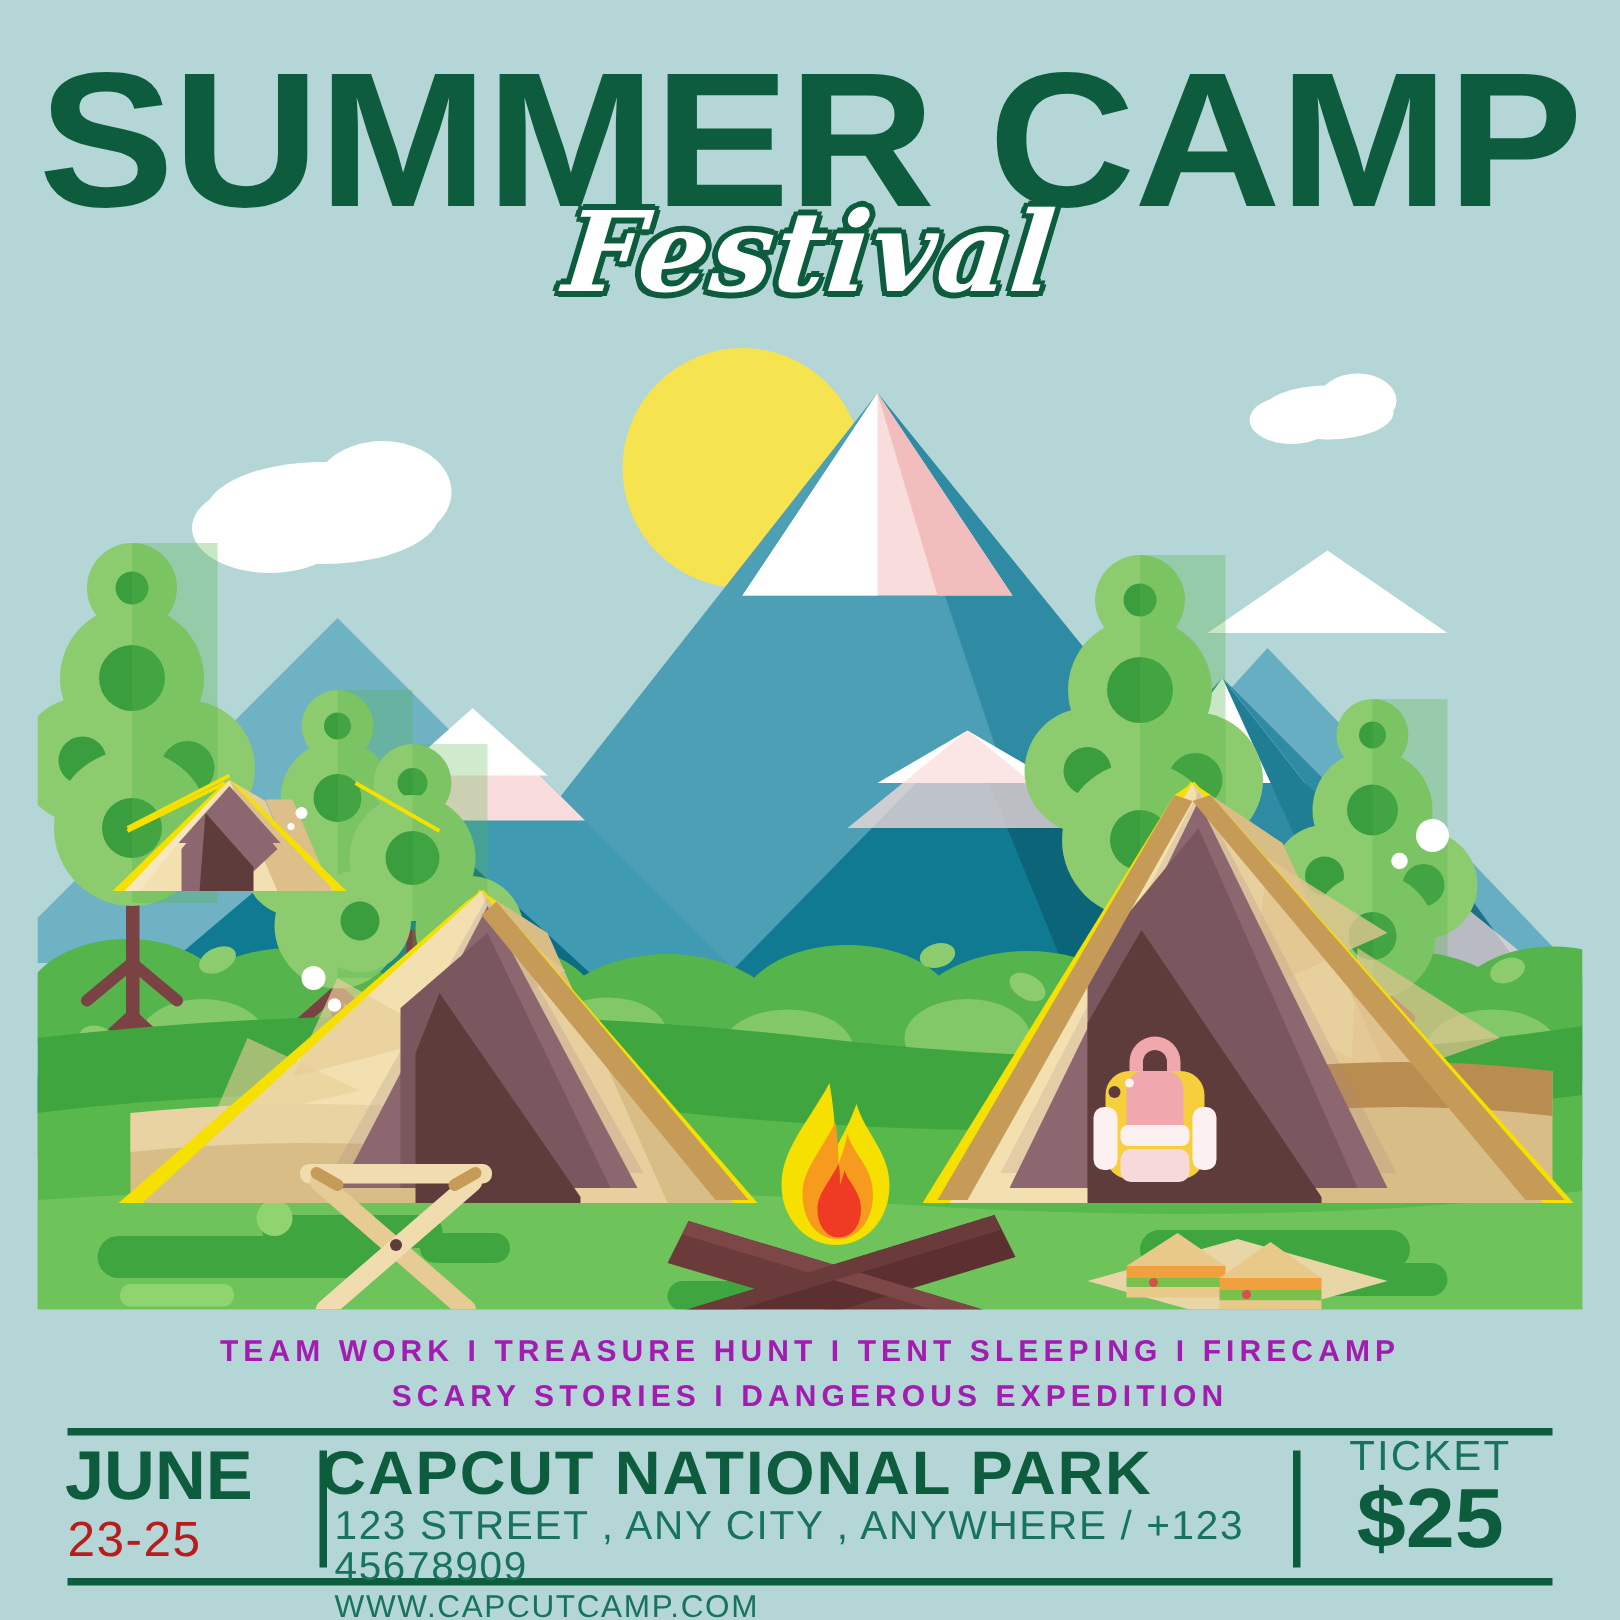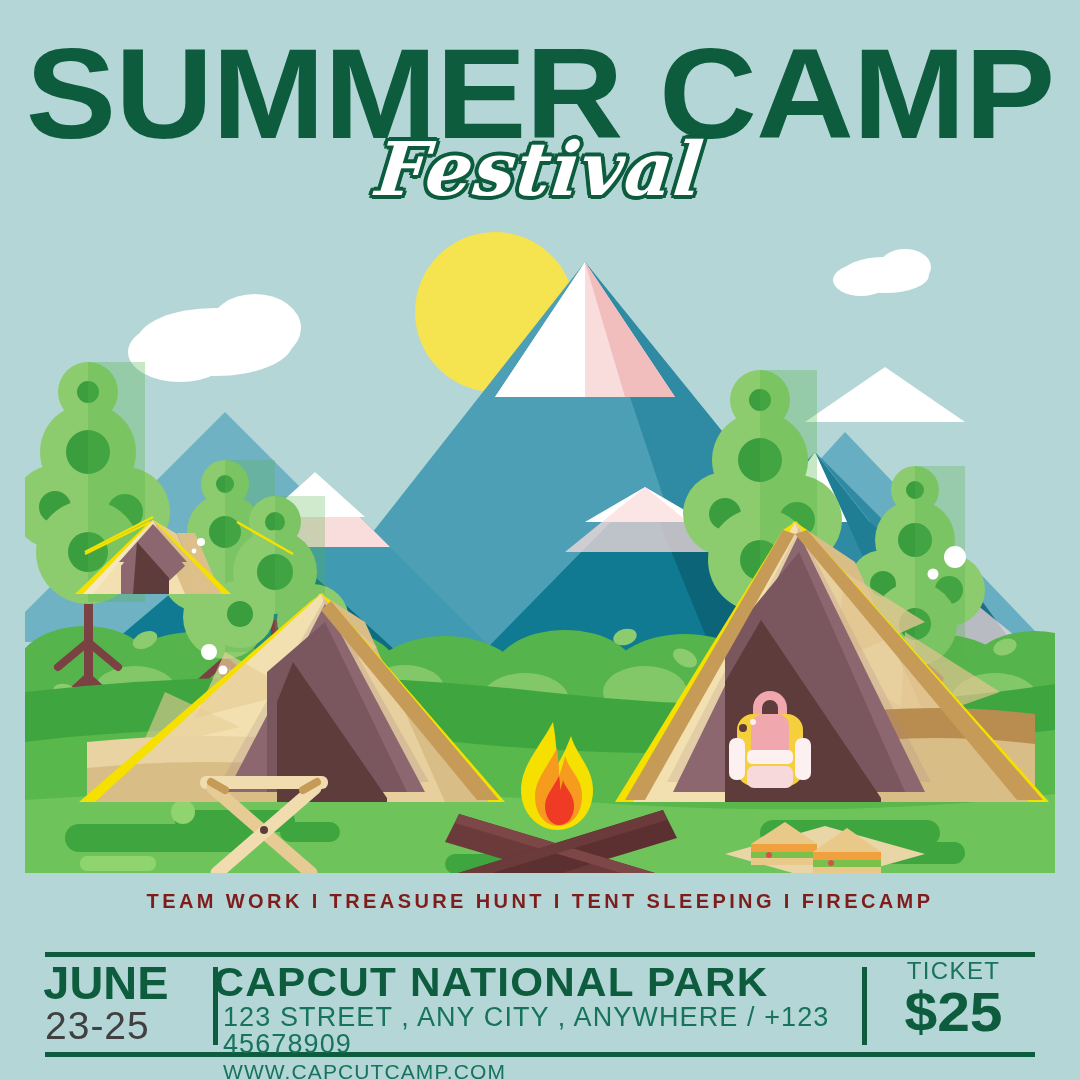--- a/index.html
+++ b/index.html
@@ -44,53 +44,53 @@
   
   #scene{
     position:absolute;left:25px;top:222px;width:1030px;height:651px;
     overflow:hidden;background:#b4d6d6;
   }
   #scene svg{display:block;width:1030px;height:651px;}
 
   
   .acts{
     position:absolute;left:0;width:1080px;text-align:center;
-    color:#7f1d1d;font-size:20px;font-weight:700;letter-spacing:3.4px;
+    color:#a21caf;font-size:20px;font-weight:700;letter-spacing:3.4px;
   }
   .acts.r1{top:890px;}
   .acts.r2{top:920px;}
 
   
   .rule{position:absolute;left:45px;width:990px;height:5px;background:#0c5c3d;}
   .rule.top{top:952px;}
   .rule.bot{top:1052px;}
 
   .vsep{position:absolute;width:5px;background:#0c5c3d;top:967px;height:78px;}
   .vsep.l{left:213px;}
   .vsep.r{left:862px;}
 
   .dateblk{position:absolute;left:45px;top:960px;width:168px;}
   .month{
     font-family:"Liberation Sans Narrow","Liberation Sans",sans-serif;
     font-weight:700;font-size:46px;line-height:46px;color:#0c5c3d;
     letter-spacing:0px;transform:scaleX(1.02);
   }
-  .days{font-size:39px;line-height:40px;color:#404040;font-weight:400;letter-spacing:1px;}
+  .days{font-size:33px;line-height:40px;color:#b91c1c;font-weight:400;letter-spacing:1px;}
 
   .midblk{position:absolute;left:223px;top:960px;width:630px;}
   .venue{
     font-family:"Liberation Sans Narrow","Liberation Sans",sans-serif;
     font-weight:700;font-size:41px;line-height:44px;color:#0c5c3d;
     letter-spacing:1.2px;transform:scaleX(1.03);
   }
   .addr{font-size:27px;line-height:27px;color:#17735c;font-weight:400;letter-spacing:1.1px;}
   .web{font-size:21px;line-height:27px;color:#17735c;font-weight:400;letter-spacing:1.1px;}
 
   .tickblk{position:absolute;left:872px;top:958px;width:163px;text-align:center;}
-  .tlabel{font-size:24px;line-height:26px;color:#17735c;font-weight:400;letter-spacing:1.4px;}
+  .tlabel{font-size:28px;line-height:26px;color:#17735c;font-weight:400;letter-spacing:1.4px;}
   .tprice{
     font-family:"Liberation Sans Narrow","Liberation Sans",sans-serif;
     font-weight:700;font-size:56px;line-height:56px;color:#0c5c3d;
     transform:scaleX(1.05);
   }
 </style>
 </head>
 <body>
 
 <div id="poster">
@@ -396,20 +396,21 @@
           </g>
           <circle cx="744" cy="633" r="3" fill="#d8504a"></circle>
           <circle cx="806" cy="641" r="3" fill="#d8504a"></circle>
         </g>
 
       </g>
     </svg>
   </div>
 
   <div class="acts r1">TEAM WORK  I  TREASURE HUNT  I  TENT SLEEPING  I  FIRECAMP</div>
+  <div class="acts r2">SCARY STORIES  I  DANGEROUS EXPEDITION</div>
 
   <div class="rule top"></div>
   <div class="rule bot"></div>
   <div class="vsep l"></div>
   <div class="vsep r"></div>
 
   <div class="dateblk">
     <div class="month">JUNE</div>
     <div class="days">23-25</div>
   </div>

